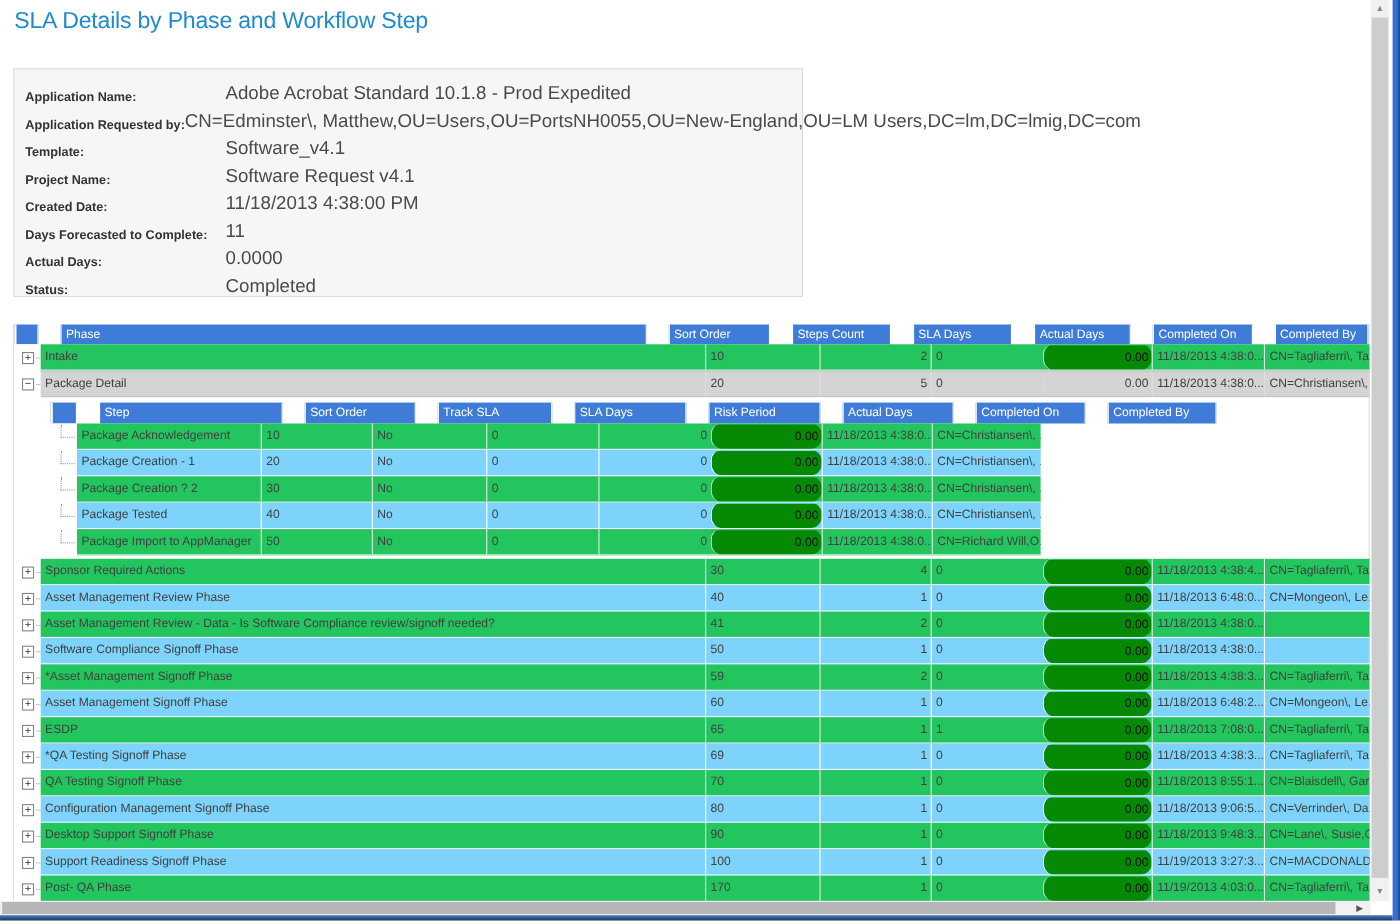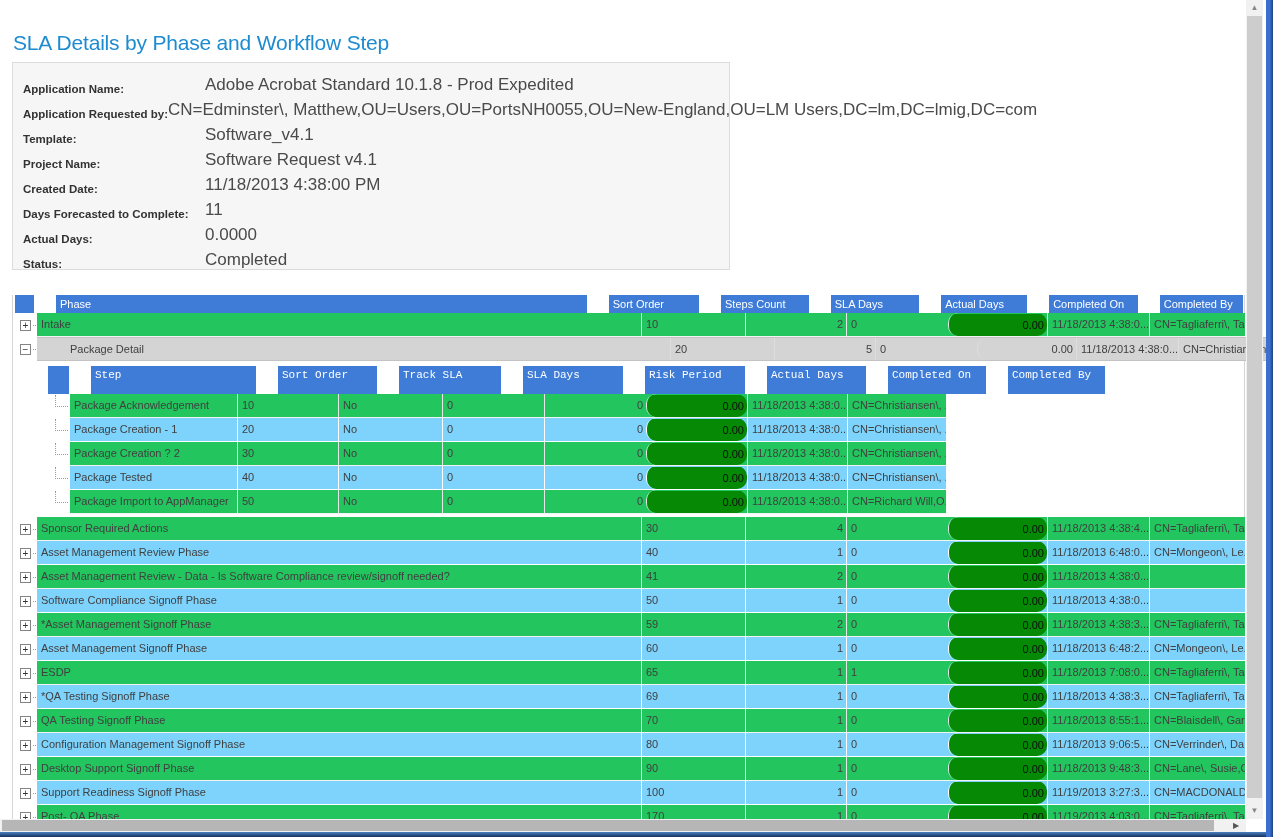--- a/index.html
+++ b/index.html
@@ -2,21 +2,21 @@
 <html><head>
 <meta charset="utf-8">
 <style>
   * { margin:0; padding:0; box-sizing:border-box; }
   html,body { width:1273px; height:837px; }
   body {
     position:relative; overflow:hidden; background:#ffffff;
     font-family:"Liberation Sans", sans-serif; color:#404040;
   }
   
-  .title { position:absolute; left:13px; top:7px; font-size:21px; color:#1e8bd1; letter-spacing:-0.2px;margin-top:24px; }
+  .title { position:absolute; left:13px; top:7px; font-size:21px; color:#1e8bd1; letter-spacing:-0.2px; }
 
   
   .info-panel {
     position:absolute; left:12px; top:62px; width:718px; height:208px;
     background:#f6f6f6; border:1px solid #dcdcdc; padding-top:7px;
   }
   .info-row { display:flex; height:25px; align-items:flex-end; padding-left:10px; }
   .info-label { width:182px; font-weight:bold; font-size:11.5px; color:#333; white-space:nowrap; }
   .info-value { font-size:17px; color:#4a4a4a; white-space:nowrap; }
 
@@ -29,21 +29,21 @@
     padding-left:4px; white-space:nowrap; overflow:hidden;
     border-right:1px solid #fff; border-left:1px solid #fff;
   }
   .hrow .hcell:first-child { border-left:2px solid #fff; }
 
   .trow { display:flex; height:24px; }
   .treecell { width:24px; display:flex; background:#fff; }
   .rowbg { display:flex; border-bottom:1px solid #f3f3f3; }
   .rowbg.white    { background:#22c55e; }
   .rowbg.alt      { background:#7dd3fc; border-bottom:1px solid #fff; }
-  .rowbg.selected { background:#d4d4d4; border-top:1px solid #c3c3c3; border-bottom:1px solid #c3c3c3;padding-left:29px; }
+  .rowbg.selected { background:#d4d4d4; border-top:1px solid #c3c3c3; border-bottom:1px solid #c3c3c3; }
   .cell {
     font-size:11px; line-height:22px; padding:0 4px;
     overflow:hidden; white-space:nowrap; color:#404040;
   }
   .right { text-align:right; padding-right:3px; }
   .sep { border-left:1px solid #e6e6e6; }
   .rowbg.alt .sep { border-left-color:#ffffff; }
   .rowbg.selected .sep { border-left-color:#dedede; }
   .acell { padding:0;border-radius:10px; }
   .greenfill {
@@ -64,21 +64,21 @@
     width:11px; height:11px; margin:7px 2px 0 7px; flex:none;
     border:1px solid #848484; background:#fff;
     font-size:10px; line-height:9px; text-align:center; color:#333; cursor:default;
   }
   .hdots { width:9px; height:13px; border-bottom:1px dotted #9a9a9a; flex:none; }
   .treeL { width:13px; height:12px; margin:1px 0 0 9px; flex:none;
            border-left:1px dotted #9a9a9a; border-bottom:1px dotted #9a9a9a; }
 
   
   .step-block { padding:5px 0 3px 33px; background:#fff; }
-  .step-block .hrow { height:28px;font-family:Liberation Mono, monospace; }
+  .step-block .hrow { height:19px; }
   .step-block .hcell { line-height:19px; }
 
   
   .vscroll { position:absolute; left:1246px; top:0; width:17px; height:819px; background:#f1f1f1; }
   .vthumb  { position:absolute; left:1px; top:16px; width:15px; height:782px; background:#cdcdcd; }
   .varr    { position:absolute; left:0; width:17px; height:14px; font-size:8px; line-height:14px; text-align:center; color:#888; }
   .varr.up { top:1px; } .varr.down { bottom:1px; }
   .hscroll { position:absolute; left:0; top:819px; width:1246px; height:13px; background:#f1f1f1; }
   .hthumb  { position:absolute; left:2px; top:1px; width:1212px; height:11px; background:#b6b6b6; }
   .harr    { position:absolute; right:3px; top:0; width:14px; height:13px; font-size:8px; line-height:13px; text-align:center; color:#555; }

